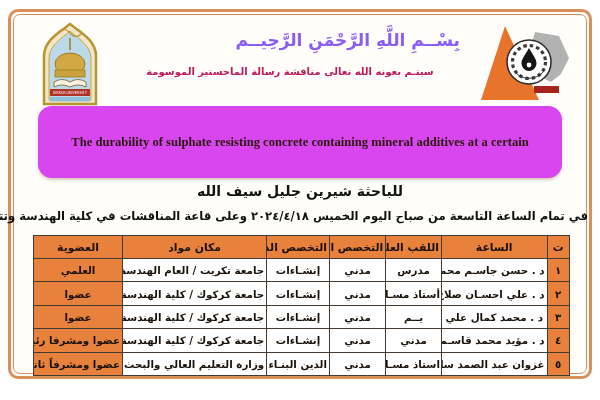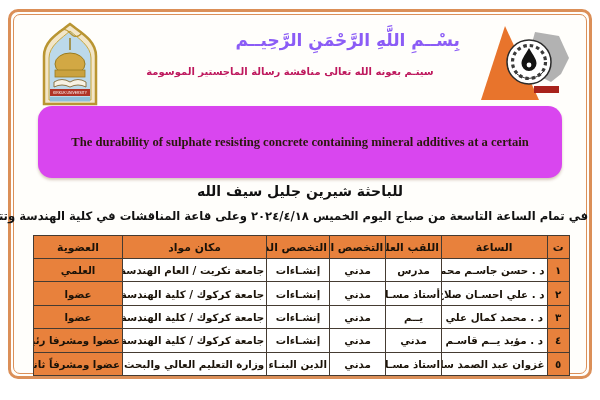--- a/index.html
+++ b/index.html
@@ -121,21 +121,21 @@
           <td class="orange">٣</td>
           <td>د . محمد كمال علي</td>
           <td>يــم</td>
           <td>مدني</td>
           <td>إنشـاءات</td>
           <td>جامعة كركوك / كلية الهندسة</td>
           <td class="orange">عضوا</td>
         </tr>
         <tr>
           <td class="orange">٤</td>
-          <td>د . مؤيد يــم قاسـم</td>
+          <td>د . مؤيد محمد قاسـم</td>
           <td>مدني</td>
           <td>مدني</td>
           <td>إنشـاءات</td>
           <td>جامعة كركوك / كلية الهندسة</td>
           <td class="orange">عضوا ومشرفا رئيسياً</td>
         </tr>
         <tr>
           <td class="orange">٥</td>
           <td>غزوان عبد الصمد سلمان</td>
           <td>استاذ مسـاعد</td>

